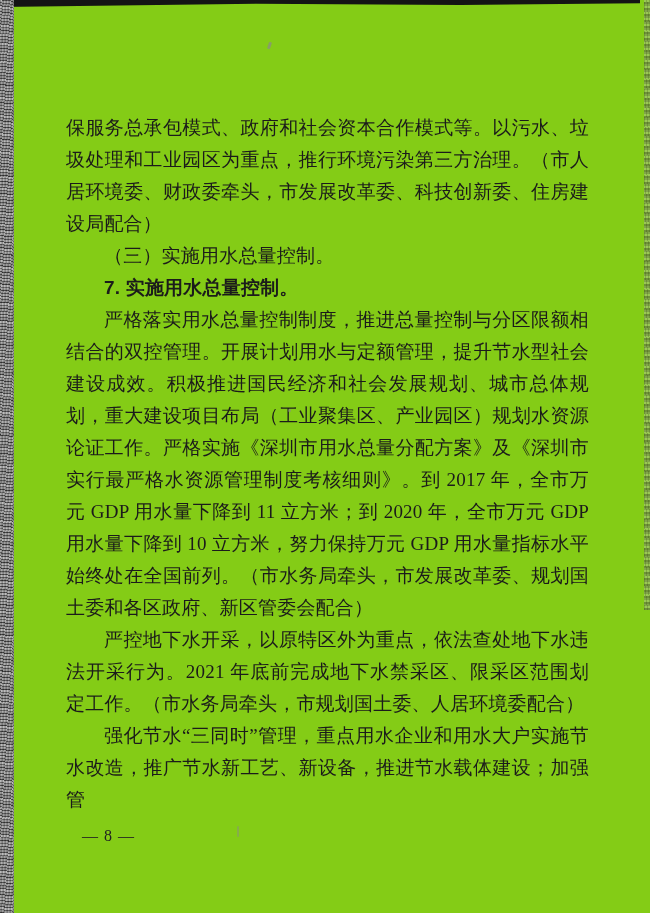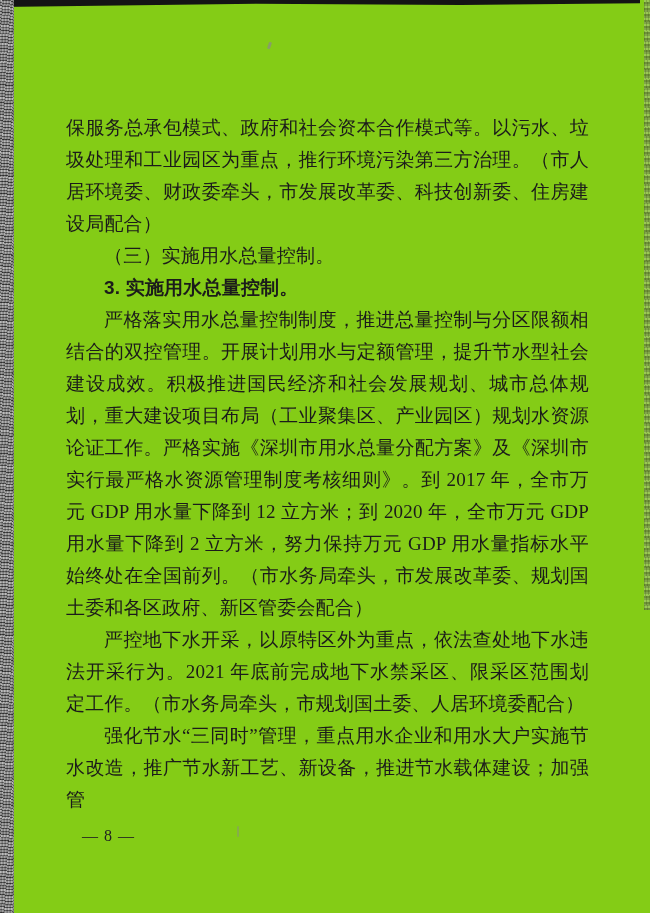--- a/index.html
+++ b/index.html
@@ -80,22 +80,22 @@
 
 <div class="scan-page">
 
   <div class="edge-top"></div>
   <div class="edge-left"></div>
   <div class="edge-right"></div>
 
   <div class="text-block">
     <p class="para">保服务总承包模式、政府和社会资本合作模式等。以污水、垃圾处理和工业园区为重点，推行环境污染第三方治理。（市人居环境委、财政委牵头，市发展改革委、科技创新委、住房建设局配合）</p>
     <p class="para indent">（三）实施用水总量控制。</p>
-    <p class="para indent heading">3. 实施用水总量控制。</p>
-    <p class="para indent">严格落实用水总量控制制度，推进总量控制与分区限额相结合的双控管理。开展计划用水与定额管理，提升节水型社会建设成效。积极推进国民经济和社会发展规划、城市总体规划，重大建设项目布局（工业聚集区、产业园区）规划水资源论证工作。严格实施《深圳市用水总量分配方案》及《深圳市实行最严格水资源管理制度考核细则》。到 2017 年，全市万元 GDP 用水量下降到 12 立方米；到 2020 年，全市万元 GDP 用水量下降到 2 立方米，努力保持万元 GDP 用水量指标水平始终处在全国前列。（市水务局牵头，市发展改革委、规划国土委和各区政府、新区管委会配合）</p>
+    <p class="para indent heading">7. 实施用水总量控制。</p>
+    <p class="para indent">严格落实用水总量控制制度，推进总量控制与分区限额相结合的双控管理。开展计划用水与定额管理，提升节水型社会建设成效。积极推进国民经济和社会发展规划、城市总体规划，重大建设项目布局（工业聚集区、产业园区）规划水资源论证工作。严格实施《深圳市用水总量分配方案》及《深圳市实行最严格水资源管理制度考核细则》。到 2017 年，全市万元 GDP 用水量下降到 11 立方米；到 2020 年，全市万元 GDP 用水量下降到 10 立方米，努力保持万元 GDP 用水量指标水平始终处在全国前列。（市水务局牵头，市发展改革委、规划国土委和各区政府、新区管委会配合）</p>
     <p class="para indent">严控地下水开采，以原特区外为重点，依法查处地下水违法开采行为。2021 年底前完成地下水禁采区、限采区范围划定工作。（市水务局牵头，市规划国土委、人居环境委配合）</p>
     <p class="para indent">强化节水“三同时”管理，重点用水企业和用水大户实施节水改造，推广节水新工艺、新设备，推进节水载体建设；加强管</p>
   </div>
 
   <div class="page-number">— 8 —</div>
 
   <div class="speck speck-1"></div>
   <div class="speck speck-2"></div>
   <div class="speck speck-3"></div>
 

